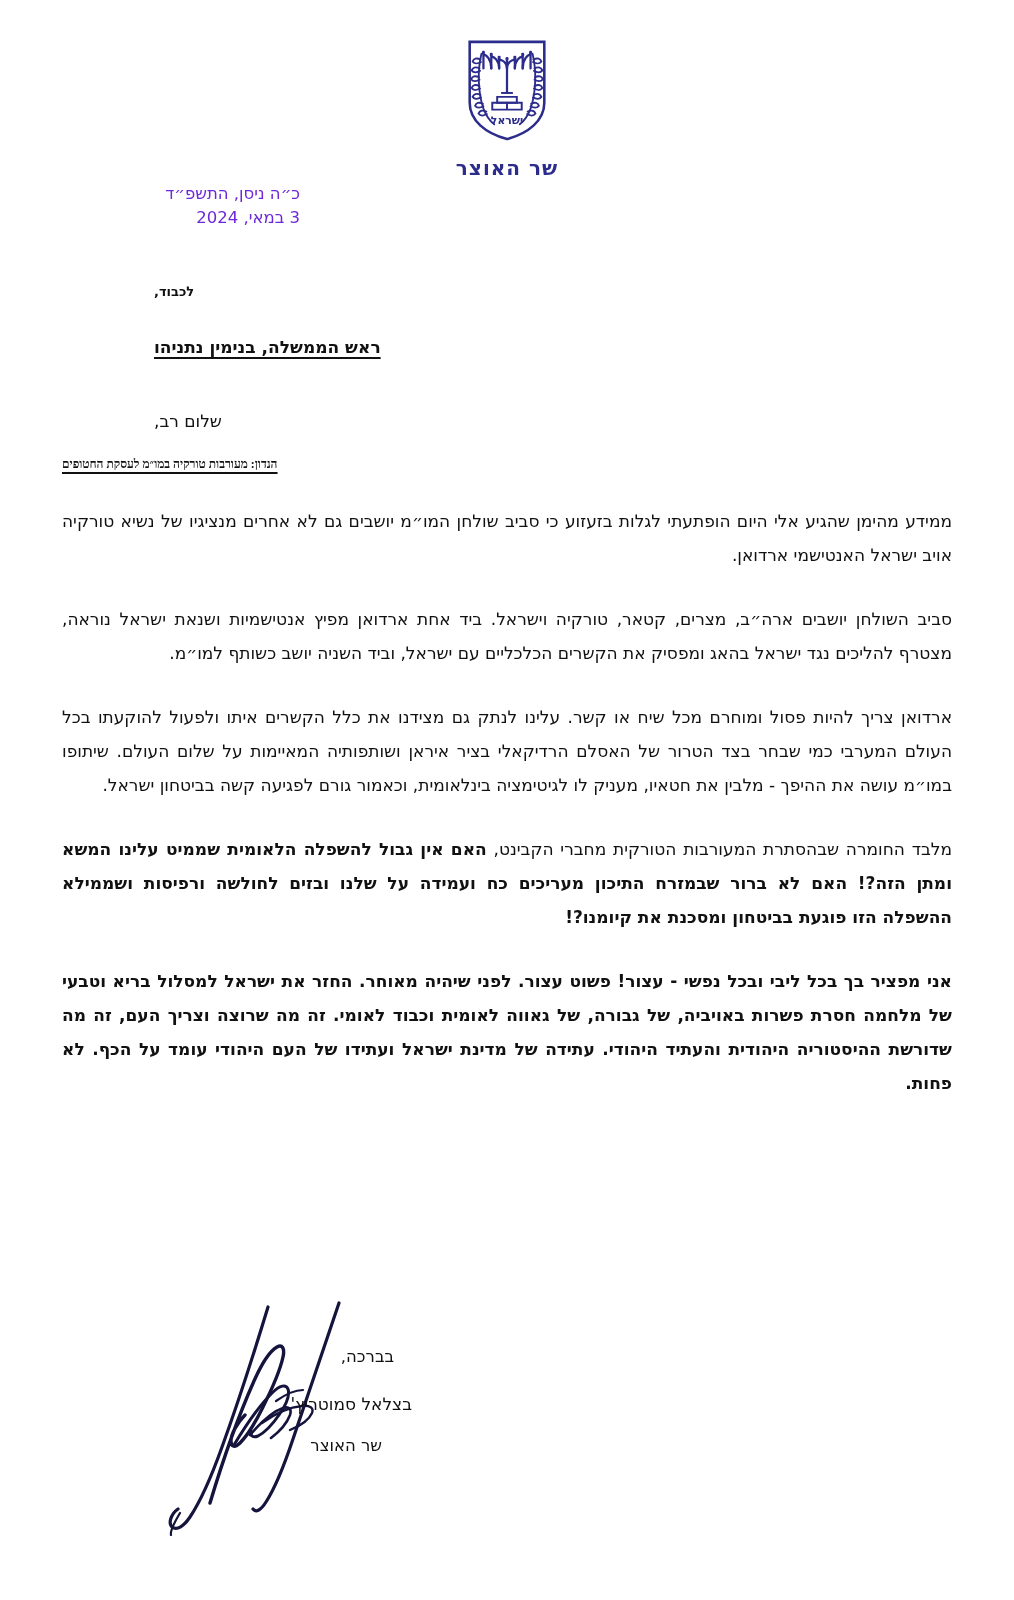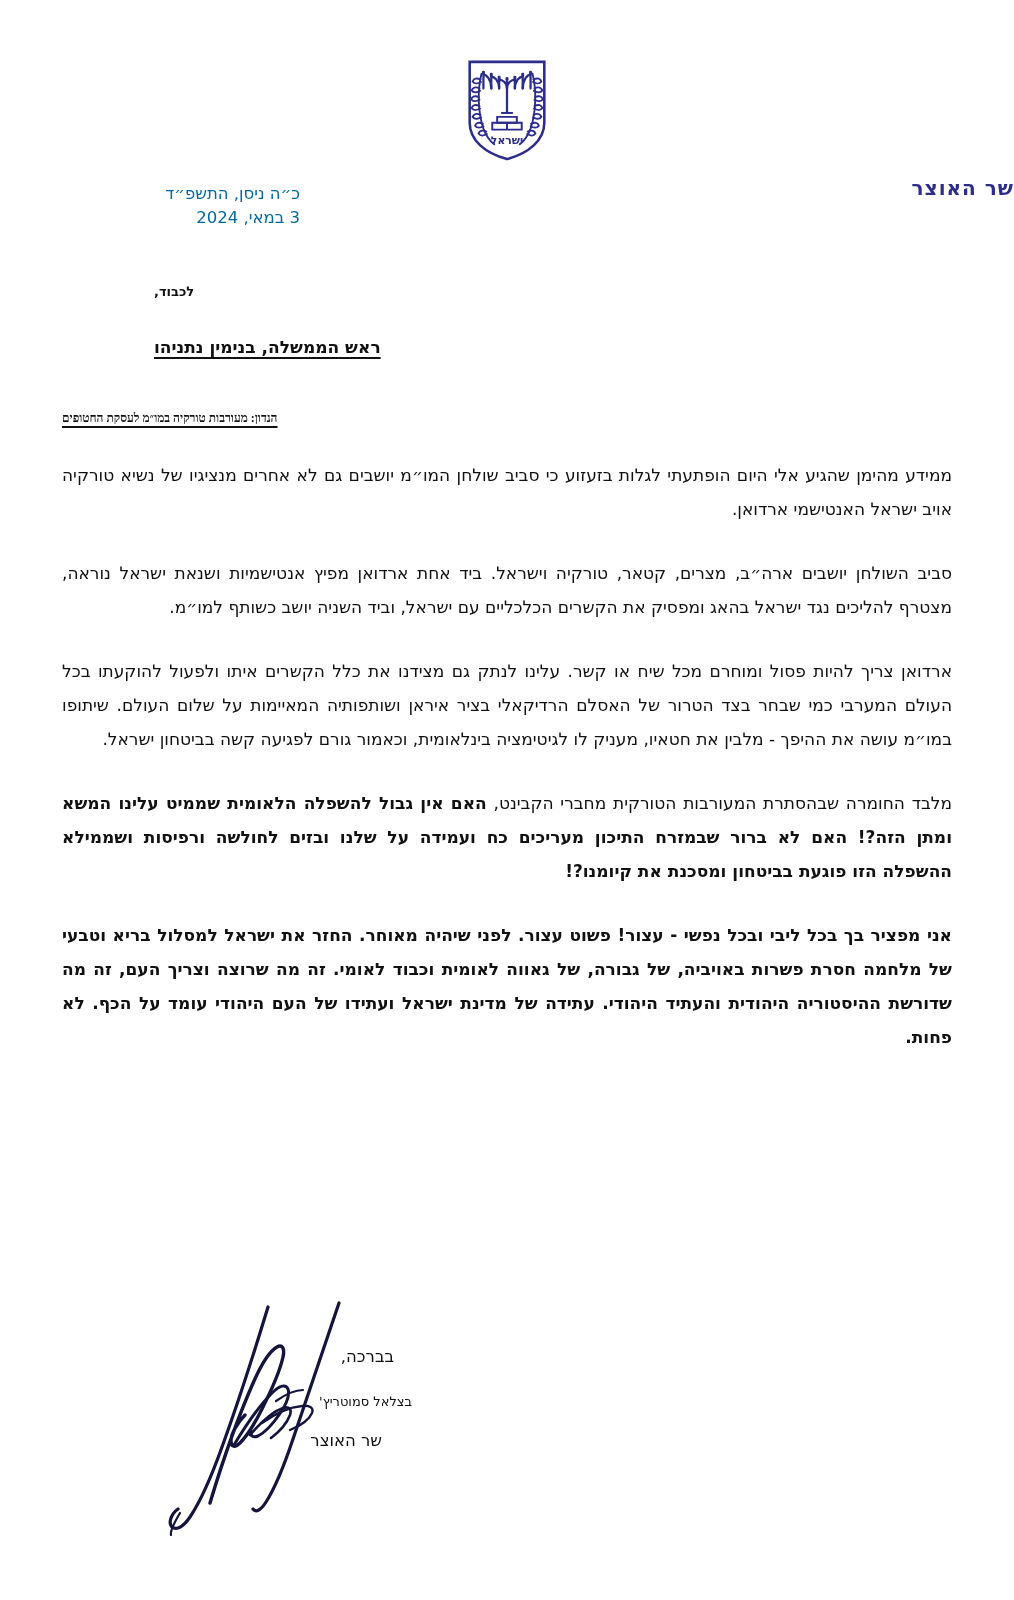--- a/index.html
+++ b/index.html
@@ -21,22 +21,22 @@
   .page {
     position: relative;
     width: 1014px;
     height: 1600px;
     background: #ffffff;
     padding: 0;
   }
 
   
   .letterhead {
-    padding-top: 56px;
-    text-align: right;
+    padding-top: 36px;
+    text-align: center;
   }
   .emblem-wrap {
     display: flex;
     justify-content: center;
     align-items: flex-start;
   }
   .emblem {
     width: 92px;
     height: 108px;
     display: block;
@@ -53,21 +53,21 @@
   
   .date-block {
     position: absolute;
     top: 182px;
     left: 60px;
     width: 240px;
     text-align: right;
     direction: rtl;
     font-size: 16.5px;
     line-height: 1.45;
-    color: #0369a1;
+    color: #6d28d9;
   }
   .date-line { white-space: nowrap; }
 
   
   .content {
     position: absolute;
     top: 284px;
     right: 62px;
     left: 62px;
     direction: rtl;
@@ -146,21 +146,21 @@
     width: 180px;
     direction: rtl;
   }
   .sig-greet {
     font-size: 16.5px;
     font-weight: 400;
     margin-bottom: 28px;
     padding-right: 18px;
   }
   .sig-name {
-    font-size: 13px;
+    font-size: 17px;
     font-weight: 400;
     margin-bottom: 22px;
   }
   .sig-role {
     font-size: 16.5px;
     font-weight: 400;
     padding-right: 30px;
   }
 </style>
 </head>
@@ -231,20 +231,21 @@
 
   <div class="date-block">
     <div class="date-line">כ״ה ניסן, התשפ״ד</div>
     <div class="date-line">3 במאי, 2024</div>
   </div>
 
   <div class="content">
 
     <div class="addr-to">לכבוד,</div>
     <div class="addr-name">ראש הממשלה, בנימין נתניהו</div>
+    <div class="greeting">שלום רב,</div>
 
     <div class="subject">הנדון: מעורבות טורקיה במו״מ לעסקת החטופים</div>
 
     <p class="para">ממידע מהימן שהגיע אלי היום הופתעתי לגלות בזעזוע כי סביב שולחן המו״מ יושבים גם לא אחרים מנציגיו של נשיא טורקיה אויב ישראל האנטישמי ארדואן.</p>
 
     <p class="para">סביב השולחן יושבים ארה״ב, מצרים, קטאר, טורקיה וישראל. ביד אחת ארדואן מפיץ אנטישמיות ושנאת ישראל נוראה, מצטרף להליכים נגד ישראל בהאג ומפסיק את הקשרים הכלכליים עם ישראל, וביד השניה יושב כשותף למו״מ.</p>
 
     <p class="para">ארדואן צריך להיות פסול ומוחרם מכל שיח או קשר. עלינו לנתק גם מצידנו את כלל הקשרים איתו ולפעול להוקעתו בכל העולם המערבי כמי שבחר בצד הטרור של האסלם הרדיקאלי בציר איראן ושותפותיה המאיימות על שלום העולם. שיתופו במו״מ עושה את ההיפך - מלבין את חטאיו, מעניק לו לגיטימציה בינלאומית, וכאמור גורם לפגיעה קשה בביטחון ישראל.</p>
 
     <p class="para bold"><span class="reg">מלבד החומרה שבהסתרת המעורבות הטורקית מחברי הקבינט, </span><b>האם אין גבול להשפלה הלאומית שממיט עלינו המשא ומתן הזה?! האם לא ברור שבמזרח התיכון מעריכים כח ועמידה על שלנו ובזים לחולשה ורפיסות ושממילא ההשפלה הזו פוגעת בביטחון ומסכנת את קיומנו?!</b></p>

